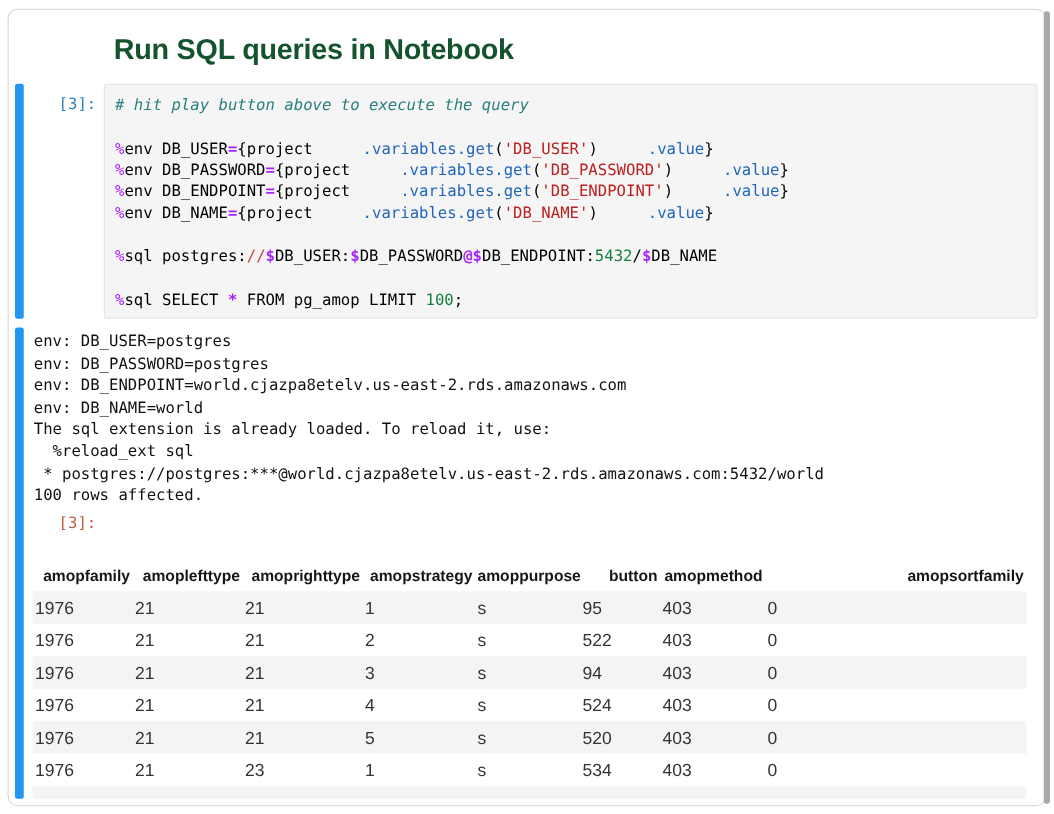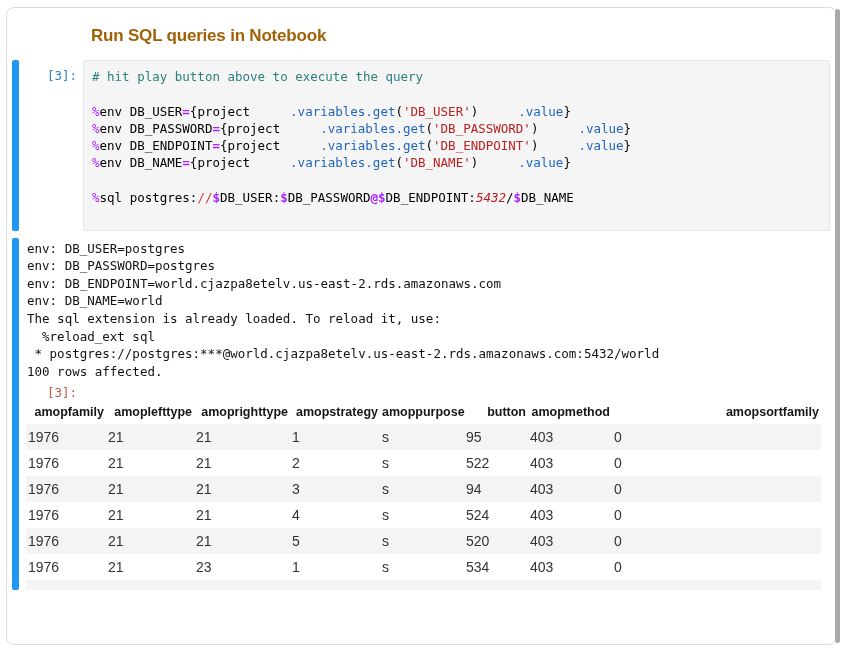--- a/index.html
+++ b/index.html
@@ -10,21 +10,21 @@
     position: absolute; left: 6px; top: 7px; width: 831px; height: 638px;
     background: #ffffff; border: 1px solid #dcdcdc; border-radius: 8px;
     overflow: hidden;
   }
   .scrollbar-track {
     position: absolute; left: 835px; top: 9px; width: 5px; height: 634px;
     background: #a9a9a9; border-radius: 3px; z-index: 9;
   }
 
   .page-title {
-    margin: 18px 0 0 84px; font-size: 17px; font-weight: 600; color: #a16207;
+    margin: 18px 0 0 84px; font-size: 23px; font-weight: 600; color: #14532d;
     letter-spacing: -0.2px;
   }
   .doc-line { margin: 16px 0 0 84px; font-size: 13.5px; color: #1d1d1d; }
   .doc-line a { color: #1976d2; text-decoration: none; }
 
   
   .cell { display: flex; align-items: stretch; }
   .collapser {
     width: 7px; margin-left: 5px; border-radius: 2px; background: #2196f3;
     flex: none; cursor: pointer;
@@ -40,37 +40,37 @@
   .prompt {
     flex: none; width: 64px; text-align: right; padding: 8px 6px 0 0;
     color: #307fc1; white-space: nowrap;
   }
   .prompt.out { color: #bf5b3e; padding-top: 5px; }
   .code-editor {
     flex: 1; background: #f5f5f5; border: 1px solid #e6e6e6; border-radius: 2px;
     padding: 7px 8px 6px 8px; margin-right: 6px; cursor: text;
   }
   .code-line { line-height: 17.3px; white-space: pre; }
-  .tok-comment { color: #2a7f7f; }
+  .tok-comment { color: #2a7f7f; font-style: italic; }
   .tok-magic   { color: #aa22ff; }
   .tok-op      { color: #aa22ff; font-weight: bold; }
   .tok-prop    { color: #1f66ba; margin-left: 40px; }
   .tok-string  { color: #ba2121; }
-  .tok-num     { color: #b91c1c; font-style: italic; }
+  .tok-num     { color: #15803d; }
   .tok-slash   { color: #cb3f38; }
   .tok-plain   { color: #000000; }
 
   
   .output-cell { margin-top: 7px; }
   .out-sub { display: flex; flex-direction: column; }
   .out-gutter { flex: none; width: 64px; padding-right: 6px; }
   .stream-pre { line-height: 17.6px; color: #111; padding: 2px 0 0 8px; white-space: pre; }
 
   .result-wrap { flex: 1; margin: 2px 15px 0 7px; }
-  table.result { border-collapse: collapse; table-layout: fixed; width: 100%; }
+  table.result { border-collapse: collapse; table-layout: fixed; width: 100%; margin-top: 24px; }
   table.result th {
     font-size: 12.5px; font-weight: bold; color: #161616; text-align: right;
     padding: 3px 2px 5px 2px; white-space: nowrap;
   }
   table.result td {
     font-size: 14px; color: #333333; text-align: left;
     padding: 5px 14px 5px 2px; white-space: nowrap;
   }
   table.result tr.stripe { background: #f4f4f4; }
   tr.partial-row td { padding: 0; height: 10px; }
@@ -89,20 +89,21 @@
     <div class="code-editor mono" id="code-editor">
         <div class="code-line"><span class="tok-comment"># hit play button above to execute the query</span></div>
         <div class="code-line">&nbsp;</div>
         <div class="code-line"><span class="tok-magic">%</span><span class="tok-plain">env DB_USER</span><span class="tok-op">=</span><span class="tok-plain">{project</span><span class="tok-prop">.variables.get</span><span class="tok-plain">(</span><span class="tok-string">'DB_USER'</span><span class="tok-plain">)</span><span class="tok-prop">.value</span><span class="tok-plain">}</span></div>
         <div class="code-line"><span class="tok-magic">%</span><span class="tok-plain">env DB_PASSWORD</span><span class="tok-op">=</span><span class="tok-plain">{project</span><span class="tok-prop">.variables.get</span><span class="tok-plain">(</span><span class="tok-string">'DB_PASSWORD'</span><span class="tok-plain">)</span><span class="tok-prop">.value</span><span class="tok-plain">}</span></div>
         <div class="code-line"><span class="tok-magic">%</span><span class="tok-plain">env DB_ENDPOINT</span><span class="tok-op">=</span><span class="tok-plain">{project</span><span class="tok-prop">.variables.get</span><span class="tok-plain">(</span><span class="tok-string">'DB_ENDPOINT'</span><span class="tok-plain">)</span><span class="tok-prop">.value</span><span class="tok-plain">}</span></div>
         <div class="code-line"><span class="tok-magic">%</span><span class="tok-plain">env DB_NAME</span><span class="tok-op">=</span><span class="tok-plain">{project</span><span class="tok-prop">.variables.get</span><span class="tok-plain">(</span><span class="tok-string">'DB_NAME'</span><span class="tok-plain">)</span><span class="tok-prop">.value</span><span class="tok-plain">}</span></div>
         <div class="code-line">&nbsp;</div>
         <div class="code-line"><span class="tok-magic">%</span><span class="tok-plain">sql postgres:</span><span class="tok-slash">//</span><span class="tok-op">$</span><span class="tok-plain">DB_USER:</span><span class="tok-op">$</span><span class="tok-plain">DB_PASSWORD</span><span class="tok-op">@</span><span class="tok-op">$</span><span class="tok-plain">DB_ENDPOINT:</span><span class="tok-num">5432</span><span class="tok-plain">/</span><span class="tok-op">$</span><span class="tok-plain">DB_NAME</span></div>
         <div class="code-line">&nbsp;</div>
+        <div class="code-line"><span class="tok-magic">%</span><span class="tok-plain">sql SELECT </span><span class="tok-op">*</span><span class="tok-plain"> FROM pg_amop LIMIT </span><span class="tok-num">100</span><span class="tok-plain">;</span></div>
       </div>
   </div>
 
   <div class="cell output-cell">
     <div class="collapser"></div>
     <div class="cell-body">
       <div class="out-sub">
         <div class="out-gutter"></div>
         <pre class="stream-pre" id="stream-pre">env: DB_USER=postgres
 env: DB_PASSWORD=postgres

